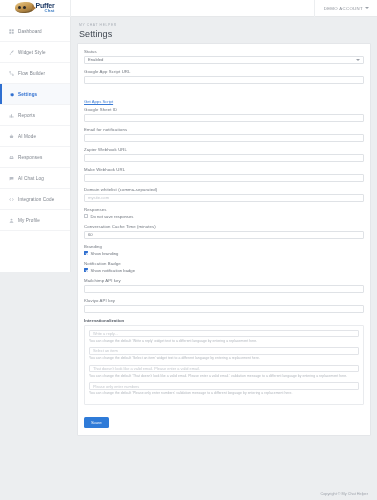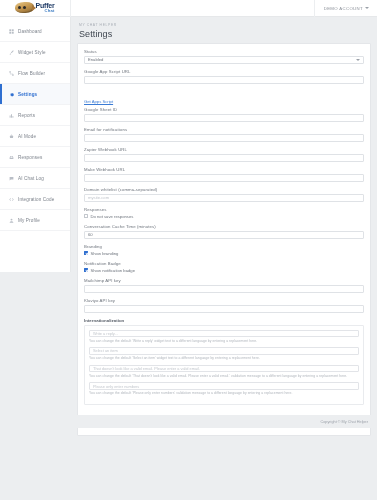--- a/index.html
+++ b/index.html
@@ -2,21 +2,21 @@
 <html><head>
 <meta charset="utf-8">
 <style>
   * { box-sizing: border-box; margin: 0; padding: 0; }
   html, body {
     width: 377px; height: 500px;
     font-family: "Liberation Sans", sans-serif;
     background: #eceef0;
     overflow: hidden;
   }
-  .app { position: relative; width: 377px; height: 428px; }
+  .app { position: relative; width: 377px; height: 500px; }
 
   
   .topbar {
     position: absolute; top: 0; left: 0; width: 377px; height: 17px;
     background: #ffffff; border-bottom: 1px solid #e6e8ea;
     display: flex; align-items: center;
   }
   .brand {
     width: 71px; height: 17px; flex: 0 0 71px;
     display: flex; align-items: center; justify-content: center;

